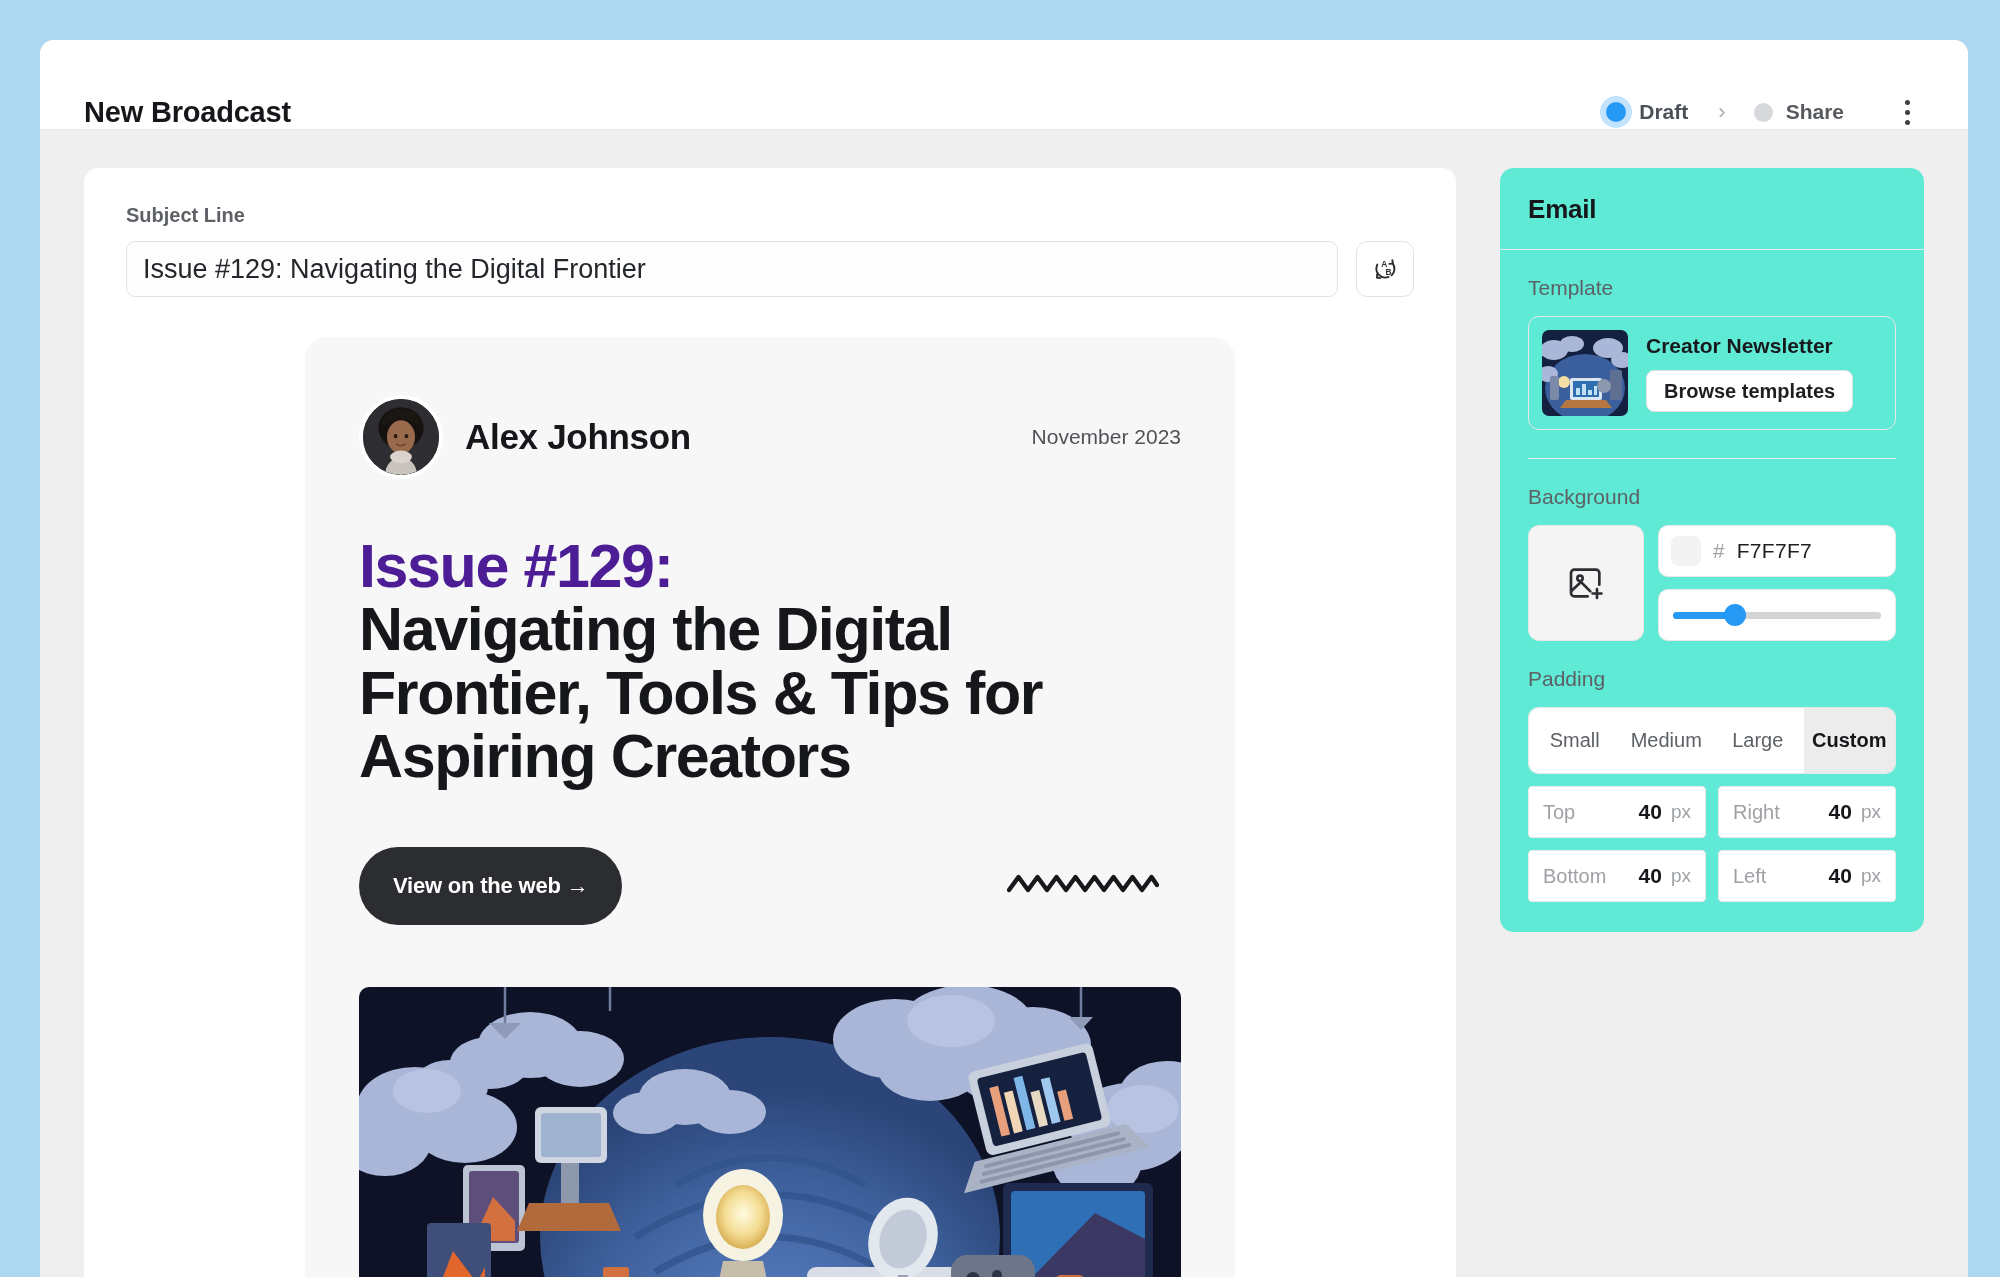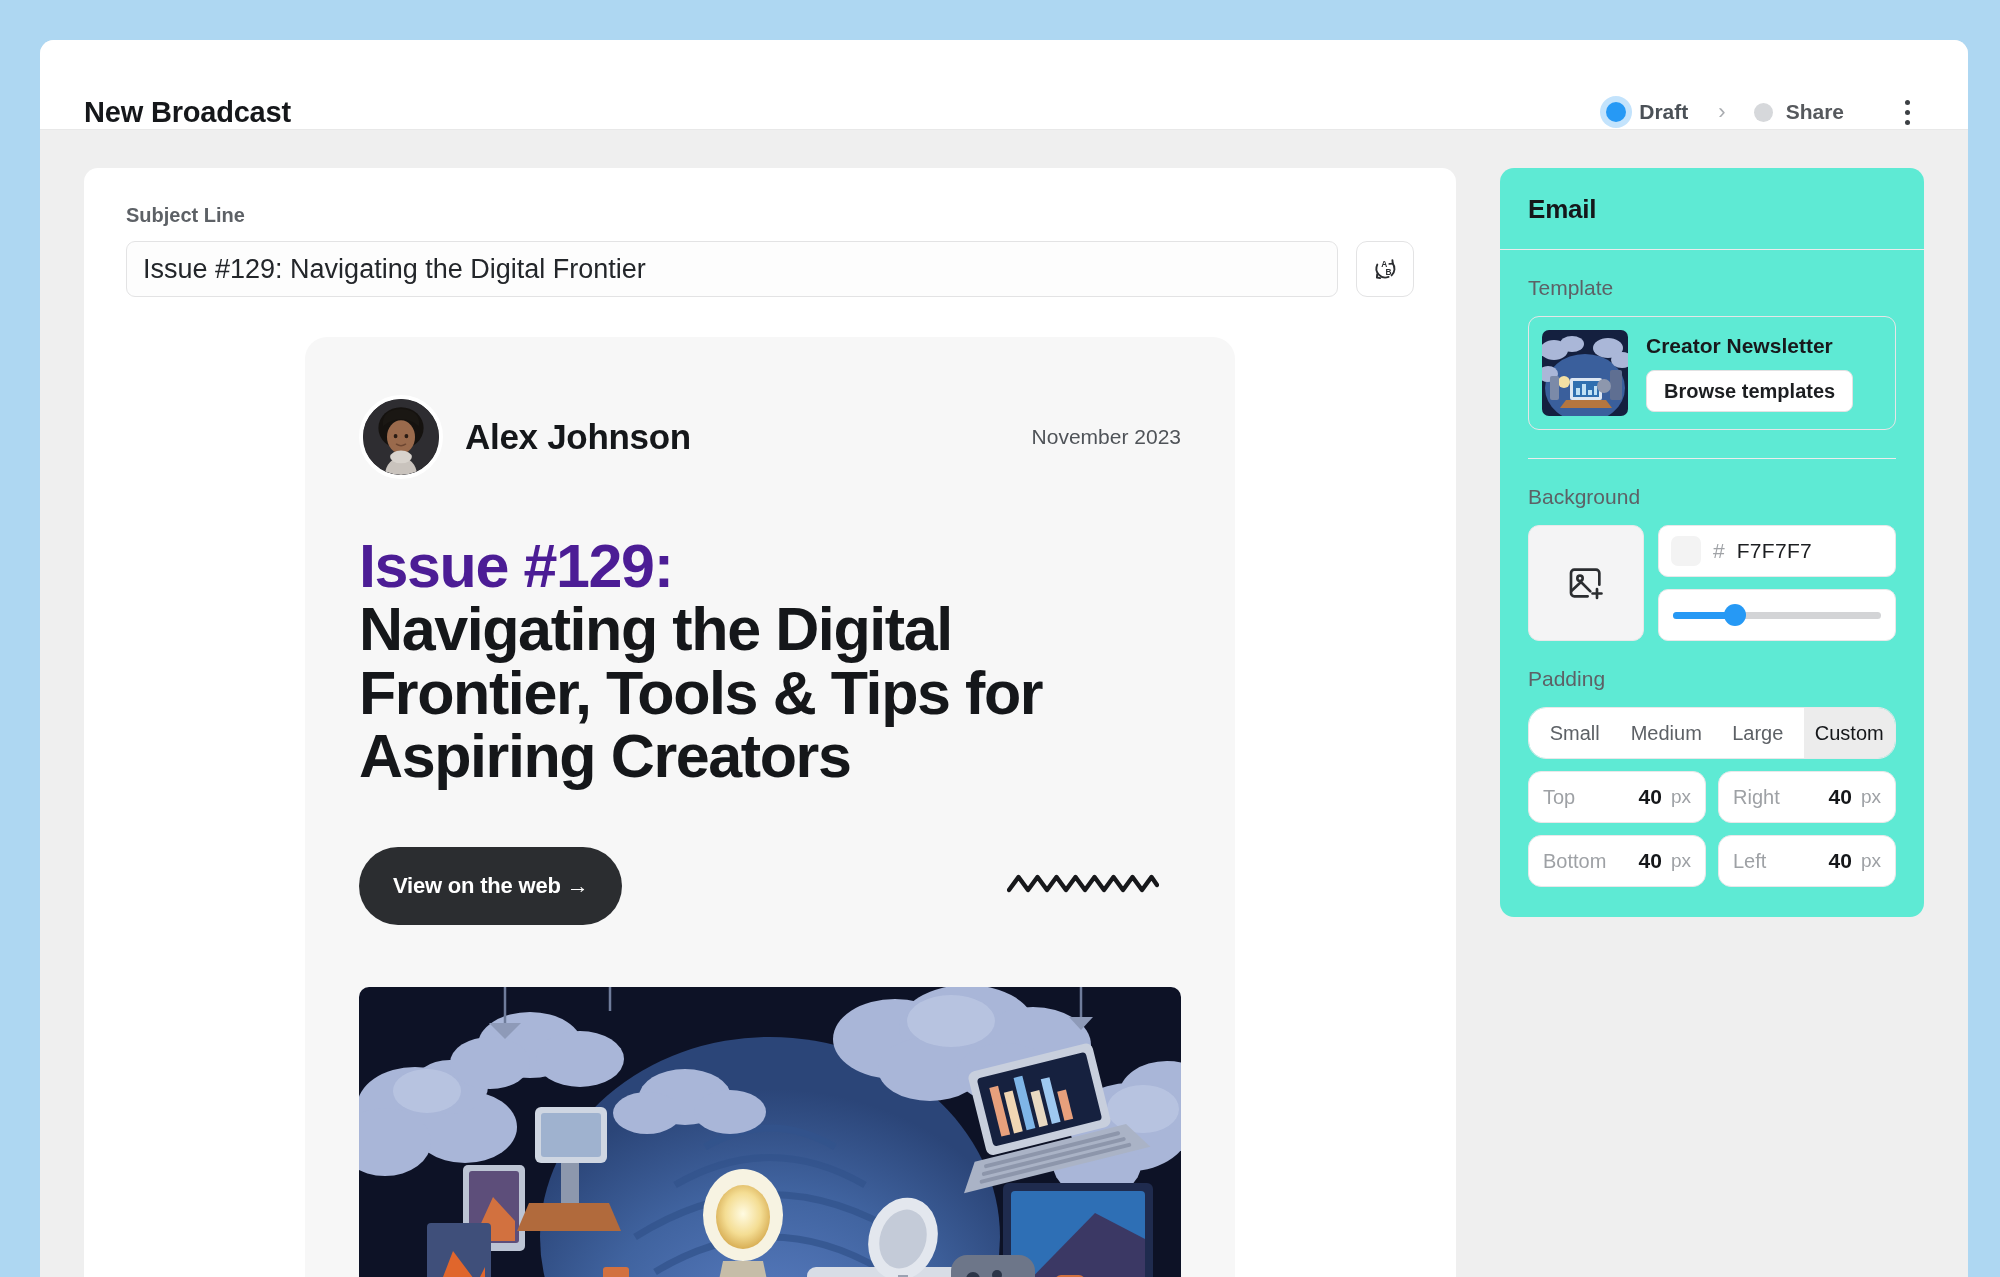--- a/index.html
+++ b/index.html
@@ -400,53 +400,53 @@
     border-radius: 50%;
     background: #2699f5;
     transform: translate(-50%, -50%);
     cursor: pointer;
   }
 
   
   .seg-control {
     display: flex;
     border: 1px solid #e8e8e9;
-    border-radius: 18px;
+    border-radius: 10px;
     overflow: hidden;
-    height: 52px;
+    height: 67px;
   }
   .seg {
     flex: 1 1 0;
     display: flex;
     align-items: center;
     justify-content: center;
     font-size: 20px;
     color: #5d6166;
     cursor: pointer;
     background: #fff;
     font-weight: 500;
   }
   .seg.active {
     background: #ececec;
     color: #15171a;
-    font-weight: 400;
+    font-weight: 700;
   }
 
   .pad-grid {
     display: grid;
     grid-template-columns: 1fr 1fr;
     gap: 12px;
     margin-top: 12px;
     padding-bottom: 30px;
   }
 
   .pad-field {
     height: 52px;
     border: 1px solid #e8e8e9;
-    border-radius: 13px;
+    border-radius: 4px;
     display: flex;
     align-items: center;
     padding: 0 14px;
     background: #fff;
   }
   .pad-name { font-size: 20px; color: #9ea1a5; flex: 1 1 auto; }
   .pad-val  { font-size: 21px; color: #15171a; font-weight: 700; margin-right: 9px; }
   .pad-unit { font-size: 19px; color: #9ea1a5; }
 </style>
 </head>

